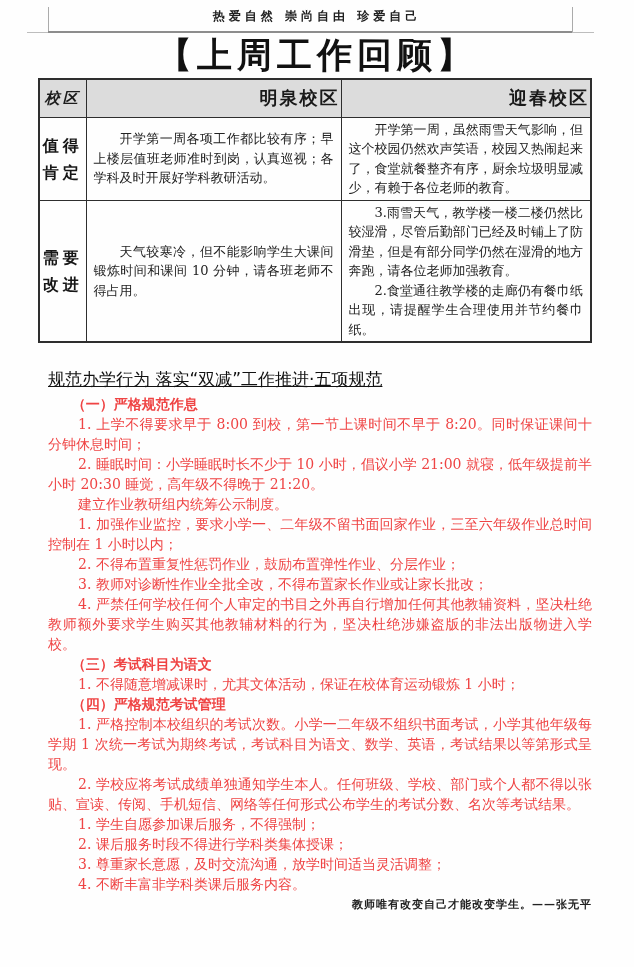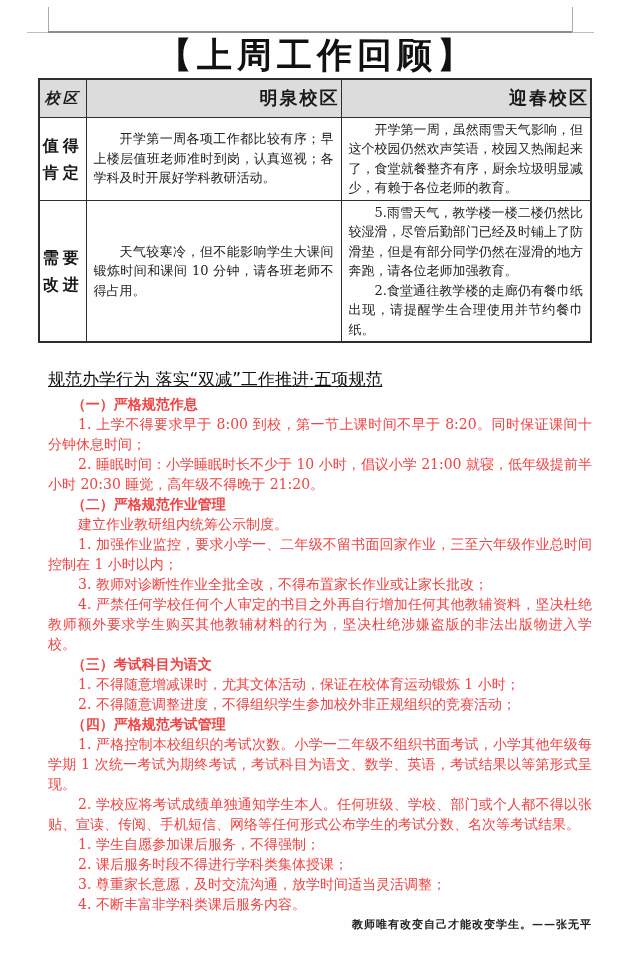--- a/index.html
+++ b/index.html
@@ -94,20 +94,21 @@
     text-align:right;
     font-size:11px; font-weight:bold; letter-spacing:1px;
     color:#222;
   }
 </style>
 </head>
 <body>
 
 <div class="page">
 
+  <div class="motto">热爱自然 崇尚自由 珍爱自己</div>
   <div class="tick-left"></div>
   <div class="tick-right"></div>
   <div class="rule-light-left"></div>
   <div class="rule-main"></div>
   <div class="rule-light-right"></div>
 
   <h1 class="main-title">【上周工作回顾】</h1>
 
   <table class="review">
     <colgroup>
@@ -135,40 +136,39 @@
     </tr>
     <tr class="row2">
       <td class="rowlabel">
         <div>需要</div>
         <div>改进</div>
       </td>
       <td class="cellbody">
         <p>天气较寒冷，但不能影响学生大课间锻炼时间和课间 10 分钟，请各班老师不得占用。</p>
       </td>
       <td class="cellbody">
-        <p>5.雨雪天气，教学楼一楼二楼仍然比较湿滑，尽管后勤部门已经及时铺上了防滑垫，但是有部分同学仍然在湿滑的地方奔跑，请各位老师加强教育。</p>
+        <p>3.雨雪天气，教学楼一楼二楼仍然比较湿滑，尽管后勤部门已经及时铺上了防滑垫，但是有部分同学仍然在湿滑的地方奔跑，请各位老师加强教育。</p>
         <p>2.食堂通往教学楼的走廊仍有餐巾纸出现，请提醒学生合理使用并节约餐巾纸。</p>
       </td>
     </tr>
   </tbody>
     </table>
 
   <div class="section">
     <h2 class="section-title">规范办学行为 落实“双减”工作推进·五项规范</h2>
     <p class="blk-heading">（一）严格规范作息</p>
     <p class="blk-para">1. 上学不得要求早于 8:00 到校，第一节上课时间不早于 8:20。同时保证课间十分钟休息时间；</p>
     <p class="blk-para">2. 睡眠时间：小学睡眠时长不少于 10 小时，倡议小学 21:00 就寝，低年级提前半小时 20:30 睡觉，高年级不得晚于 21:20。</p>
-    <p class="blk-heading">（二）严格规范作业管理</p>
     <p class="blk-para">建立作业教研组内统筹公示制度。</p>
     <p class="blk-para">1. 加强作业监控，要求小学一、二年级不留书面回家作业，三至六年级作业总时间控制在 1 小时以内；</p>
+    <p class="blk-para">2. 不得布置重复性惩罚作业，鼓励布置弹性作业、分层作业；</p>
     <p class="blk-para">3. 教师对诊断性作业全批全改，不得布置家长作业或让家长批改；</p>
     <p class="blk-para">4. 严禁任何学校任何个人审定的书目之外再自行增加任何其他教辅资料，坚决杜绝教师额外要求学生购买其他教辅材料的行为，坚决杜绝涉嫌盗版的非法出版物进入学校。</p>
     <p class="blk-heading">（三）考试科目为语文</p>
     <p class="blk-para">1. 不得随意增减课时，尤其文体活动，保证在校体育运动锻炼 1 小时；</p>
-    <p class="blk-para">2. 不得随意调整进度，不得组织学生参加校外非正规组织的竞赛活动；</p>
     <p class="blk-heading">（四）严格规范考试管理</p>
     <p class="blk-para">1. 严格控制本校组织的考试次数。小学一二年级不组织书面考试，小学其他年级每学期 1 次统一考试为期终考试，考试科目为语文、数学、英语，考试结果以等第形式呈现。</p>
     <p class="blk-para">2. 学校应将考试成绩单独通知学生本人。任何班级、学校、部门或个人都不得以张贴、宣读、传阅、手机短信、网络等任何形式公布学生的考试分数、名次等考试结果。</p>
     <p class="blk-para">1. 学生自愿参加课后服务，不得强制；</p>
     <p class="blk-para">2. 课后服务时段不得进行学科类集体授课；</p>
     <p class="blk-para">3. 尊重家长意愿，及时交流沟通，放学时间适当灵活调整；</p>
     <p class="blk-para">4. 不断丰富非学科类课后服务内容。</p>
   </div>
 
   <div class="quote">教师唯有改变自己才能改变学生。——张无平</div>

